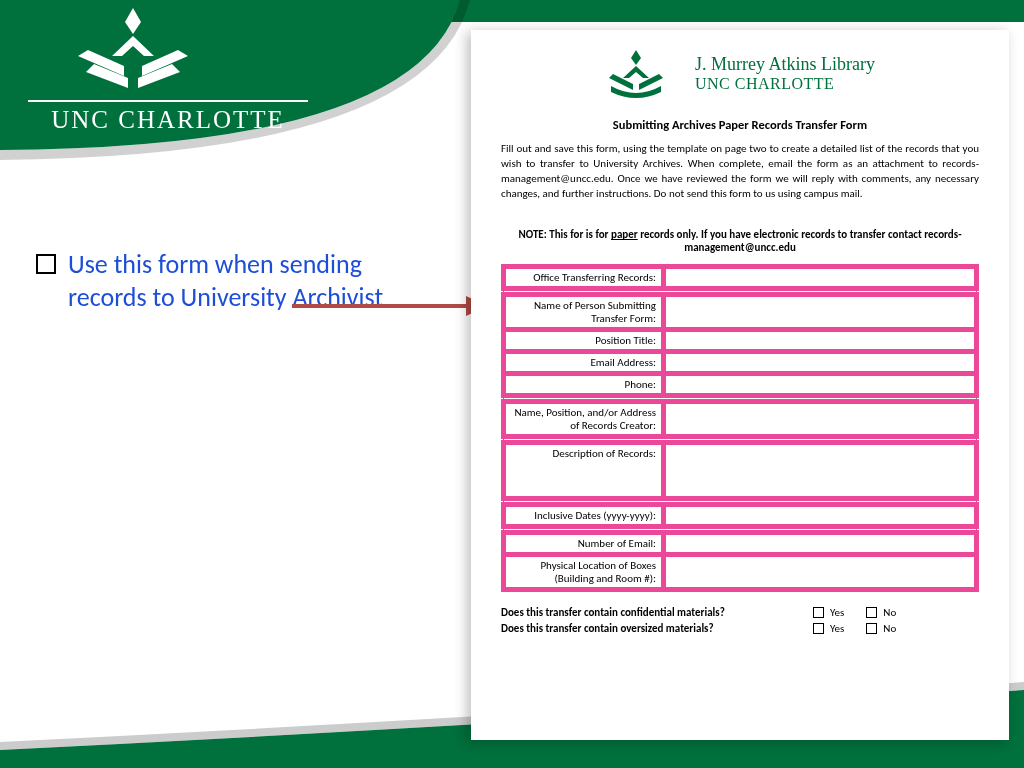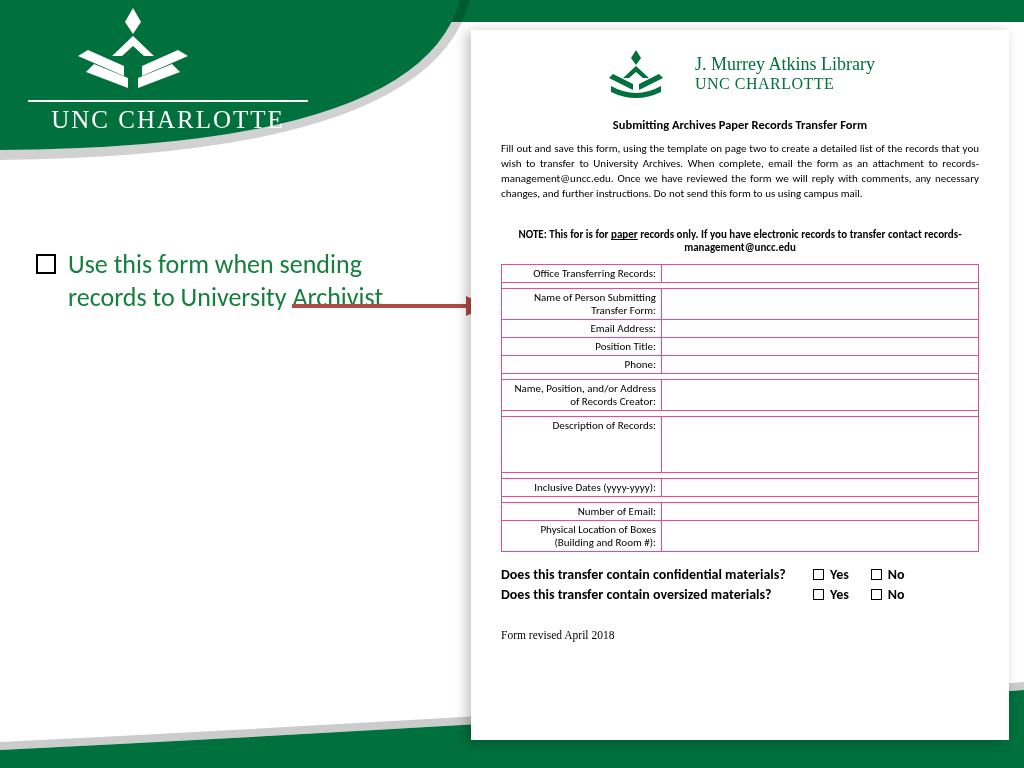--- a/index.html
+++ b/index.html
@@ -27,21 +27,21 @@
   }
   .bottom-bar {
     position:absolute; left:0; bottom:0; width:1024px; height:110px;
     overflow:hidden;
   }
   .bullet-area {
     position:absolute; left:36px; top:248px; width:380px;
   }
   .bullet-line {
     display:flex; align-items:flex-start; gap:12px;
-    font-size:26px; color:#15803d; line-height:1.25;
+    font-size:26px; color:#1d4ed8; line-height:1.25;
   }
   .bullet-box {
     width:20px; height:20px; border:2px solid #000; margin-top:6px;
     flex-shrink:0;
   }
   .arrow {
     position:absolute; left:290px; top:294px; width:200px; height:24px;
   }
   
   .doc {
@@ -65,30 +65,30 @@
   .doc-note { text-align:center; font-weight:bold; font-size:11px; margin-bottom:10px; }
   .doc-note u { text-decoration: underline; }
   .details-head {
     text-align:center; font-weight:bold; font-size:11.5px;
     border:1px solid #555; border-bottom:none; padding:2px 0;
   }
   table.form {
     width:100%; border-collapse:collapse; font-size:11px;
   }
   table.form td {
-    border:1px solid #ec4899; padding:2px 5px; vertical-align:top;
+    border:5px solid #ec4899; padding:2px 5px; vertical-align:top;
   }
   table.form td.label { width:160px; text-align:right; }
   table.form td.tall { height:56px; }
   table.form tr.spacer td { border-left:1px solid #777; border-right:1px solid #777; border-top:none; border-bottom:none; height:6px; padding:0; }
-  .questions { margin-top:14px; font-size:14px; }
+  .questions { margin-top:14px; font-size:11px; }
   .questions .q { display:flex; align-items:center; margin-bottom:3px; }
   .questions .q .qtext { width:290px; font-weight:bold; }
   .questions .ck { width:11px; height:11px; border:1.5px solid #000; display:inline-block; margin:0 6px 0 22px; vertical-align:middle; }
-  .questions .opt { font-weight:bold; }
+  .questions .opt { font-weight:normal; }
   .revised { margin-top:26px; font-family:"Times New Roman",serif; font-size:11.5px; }
 </style>
 </head>
 <body>
 
 <div class="header-curve">
   <svg width="1024" height="172" viewBox="0 0 1024 172">
     <path d="M0,0 L1024,0 L1024,22 L0,22 Z" fill="#00703c"></path>
     <path d="M0,0 L460,0 Q420,148 0,150 Z" fill="#00703c"></path>
     <path d="M0,150 Q420,148 460,0 L470,0 Q430,156 0,160 Z" fill="rgba(0,0,0,0.18)"></path>
@@ -160,25 +160,25 @@
           <td></td>
         </tr>
     <tr class="spacer">
           <td colspan="2"></td>
         </tr>
     <tr>
           <td class="label">Name of Person Submitting Transfer Form:</td>
           <td></td>
         </tr>
     <tr>
+          <td class="label">Position Title:</td>
+          <td></td>
+        </tr>
+    <tr>
           <td class="label">Email Address:</td>
-          <td></td>
-        </tr>
-    <tr>
-          <td class="label">Position Title:</td>
           <td></td>
         </tr>
     <tr>
           <td class="label">Phone:</td>
           <td></td>
         </tr>
     <tr class="spacer">
           <td colspan="2"></td>
         </tr>
     <tr>
@@ -223,14 +223,13 @@
     </div>
     <div class="q">
       <span class="qtext">Does this transfer contain oversized materials?</span>
       <span class="ck"></span>
         <span class="opt">Yes</span>
       <span class="ck"></span>
         <span class="opt">No</span>
     </div>
   </div>
 
-  <div class="revised">Form revised April 2018</div>
 </div>
 
 </body></html>

